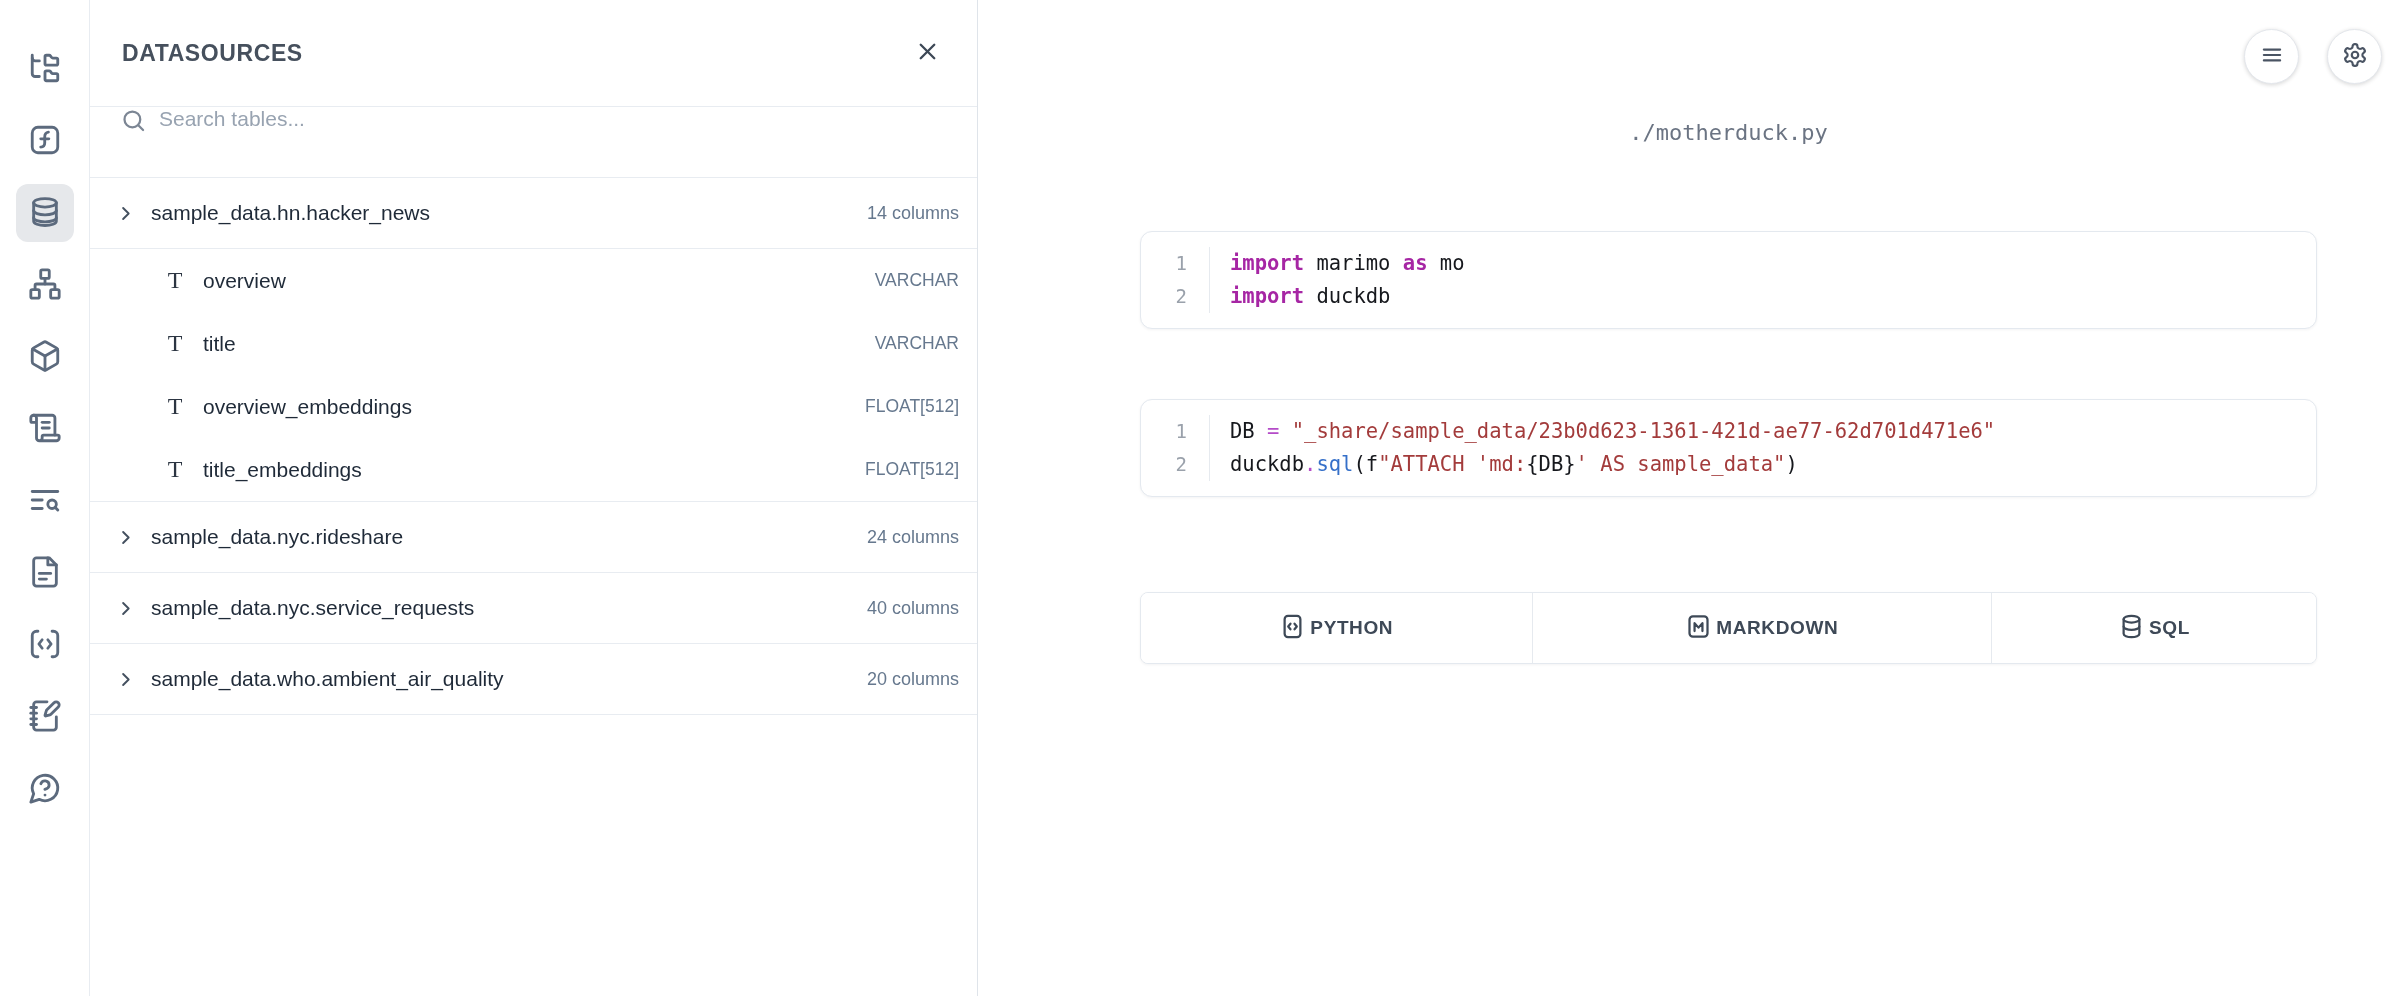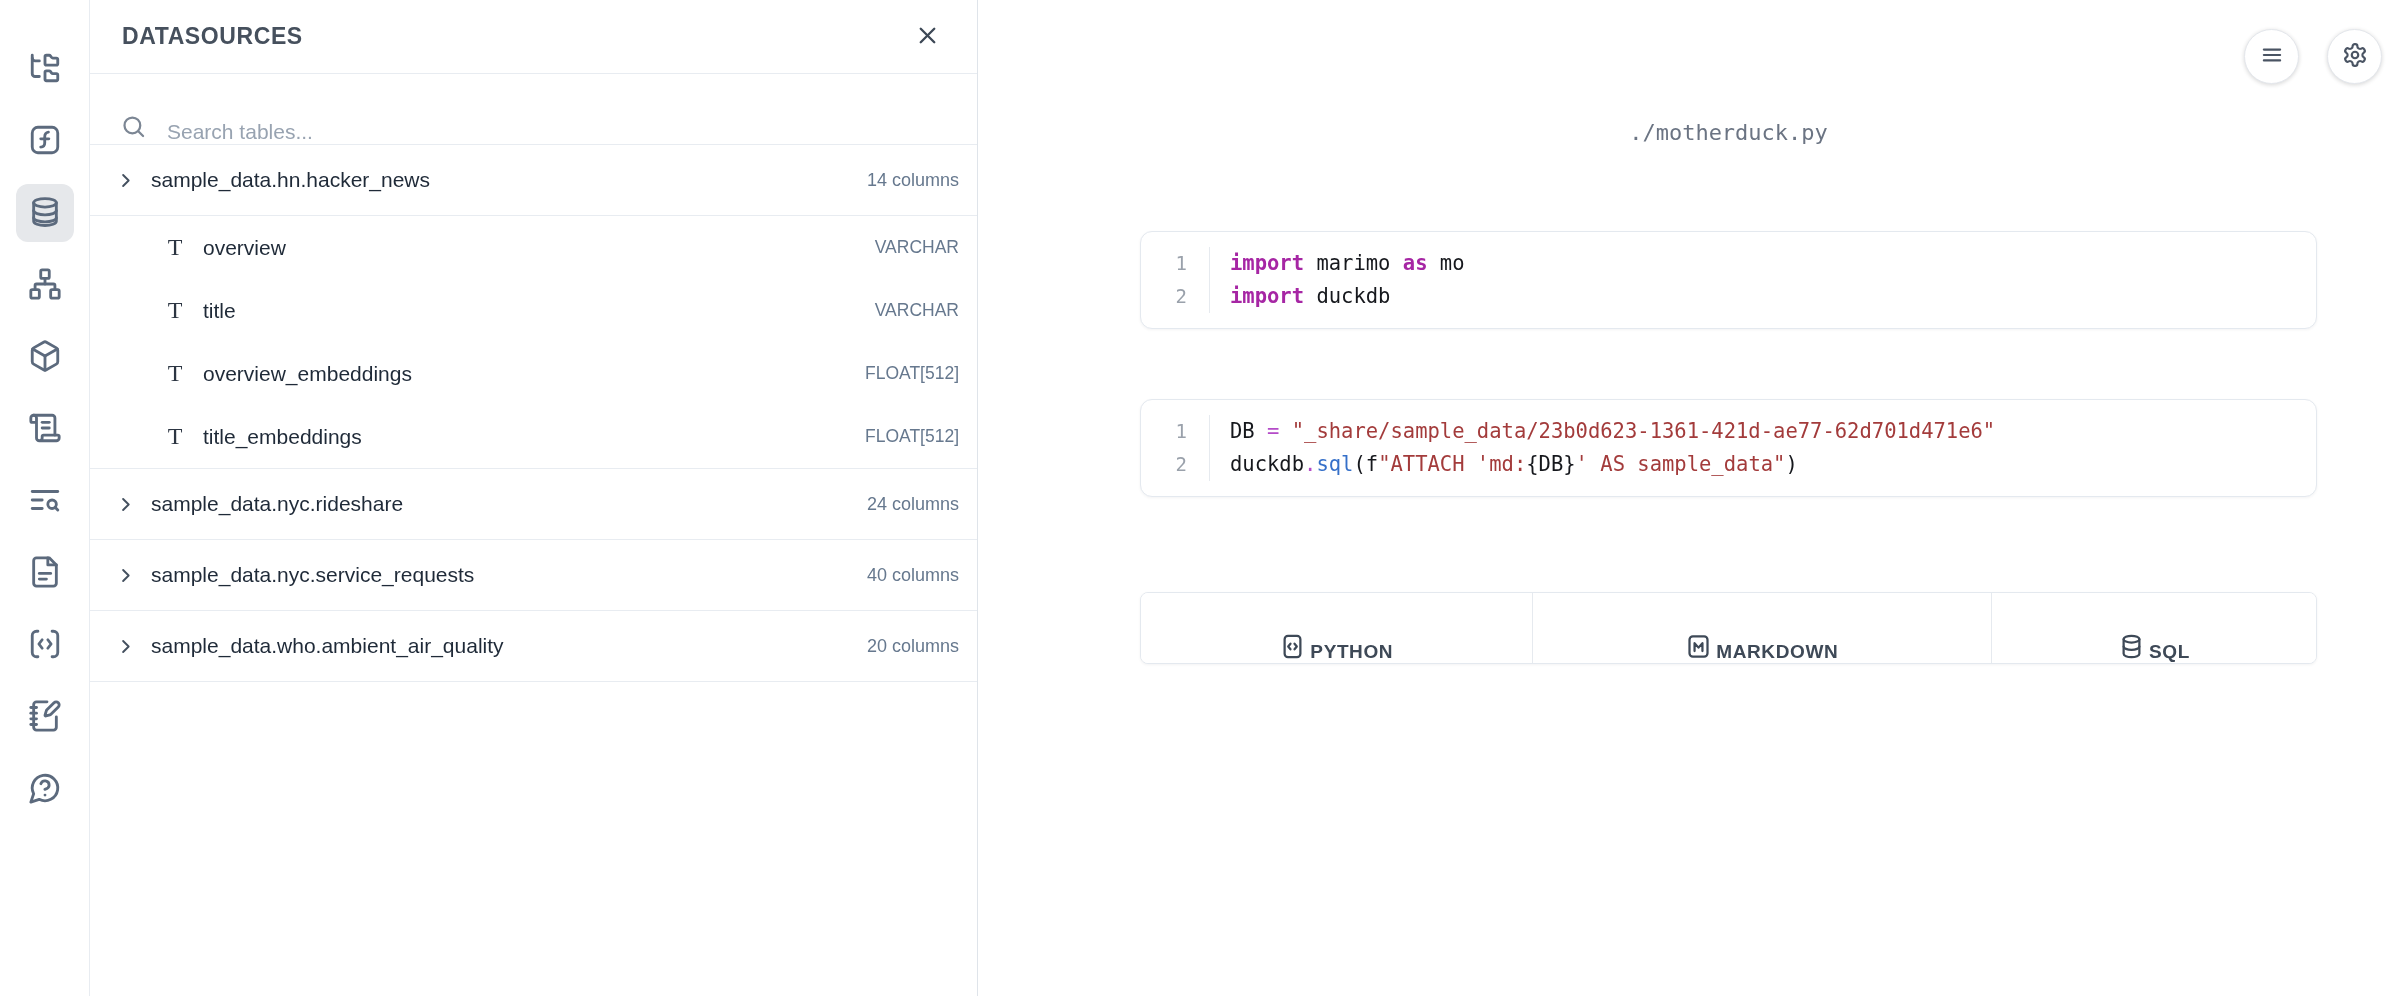--- a/index.html
+++ b/index.html
@@ -23,25 +23,25 @@
   .app{display:flex;width:2399px;height:996px;background:#fff;}
 
   
   .rail{width:90px;height:100%;border-right:1px solid var(--border);display:flex;flex-direction:column;align-items:center;padding-top:40px;gap:14px;background:#fff;flex:none;}
   .side-btn{width:58px;height:58px;border:none;background:transparent;border-radius:12px;display:flex;align-items:center;justify-content:center;color:var(--icon);cursor:pointer;flex:none;}
   .side-btn.active{background:#e6e8eb;}
   .side-btn svg{width:34px;height:34px;}
 
   
   .panel{width:888px;height:100%;border-right:1px solid var(--panel-border);display:flex;flex-direction:column;background:#fff;flex:none;}
-  .panel-header{height:74px;border-bottom:1px solid var(--border);display:flex;align-items:center;justify-content:space-between;padding:0 32px;flex:none;}
+  .panel-header{height:107px;border-bottom:1px solid var(--border);display:flex;align-items:center;justify-content:space-between;padding:0 32px;flex:none;}
   .panel-title{font-size:23px;font-weight:700;letter-spacing:.6px;color:#46505d;}
   .close-btn{background:none;border:none;cursor:pointer;color:#3d4856;display:flex;padding:4px;}
   .close-btn svg{width:27px;height:27px;}
-  .search-row{height:71px;border-bottom:1px solid var(--border);display:flex;align-items:flex-end;padding:0 30px;gap:20px;flex:none;}
+  .search-row{height:71px;border-bottom:1px solid var(--border);display:flex;align-items:flex-start;padding:0 30px;gap:12px;flex:none;}
   .search-row svg{width:27px;height:27px;color:#7c8694;flex:none;}
   .search-input{flex:1;border:none;outline:none;font-size:21px;color:#222d3a;font-family:"Liberation Sans",sans-serif;background:transparent;}
   .search-input::placeholder{color:#98a3b1;}
   .tables{flex:1;overflow:hidden;}
   .table-row{height:71px;display:flex;align-items:center;padding:0 18px 0 26px;gap:16px;border-bottom:1px solid var(--border);cursor:pointer;background:#fff;}
   .table-row .chev{display:flex;color:#44505f;flex:none;}
   .table-row .chev svg{width:19px;height:19px;}
   .tname{font-size:21px;color:#1f2a38;white-space:nowrap;overflow:hidden;}
   .tcount{margin-left:auto;font-size:18px;color:var(--text-slate);white-space:nowrap;}
   .table-row.selected{background:var(--sel-bg);border-bottom:none;height:70px;}
@@ -65,21 +65,21 @@
   .cell-2{margin-top:70px;}
   .code-line{display:flex;line-height:33px;}
   .code-line .ln{width:68px;padding-right:22px;text-align:right;color:var(--ln);font-size:19px;flex:none;}
   .code-line .code{border-left:1px solid #e6eaef;padding-left:20px;font-size:20.5px;color:var(--pln);white-space:pre;}
   .tk-kw{color:var(--kw);font-weight:700;}
   .tk-op{color:var(--op);}
   .tk-fn{color:var(--fn);}
   .tk-str{color:var(--str);}
   .tk-pln{color:var(--pln);}
   .add-group{margin-top:95px;height:72px;display:flex;background:#fff;border:1px solid #e4e9ef;border-radius:8px;box-shadow:0 1px 3px rgba(15,23,42,.05);overflow:hidden;}
-  .add-btn{display:flex;align-items:flex-end;justify-content:center;gap:4px;background:#fff;border:none;border-right:1px solid #e6eaef;cursor:pointer;color:#3e4957;}
+  .add-btn{display:flex;align-items:center;justify-content:center;gap:4px;background:#fff;border:none;border-right:1px solid #e6eaef;cursor:pointer;color:#3e4957;}
   .add-btn:last-child{border-right:none;}
   .add-btn .lbl{font-size:19px;font-weight:700;letter-spacing:.6px;color:#3e4957;}
   .add-btn svg{width:27px;height:27px;flex:none;}
 </style>
 </head>
 <body>
 
 <div class="app">
 
   <nav class="rail">

